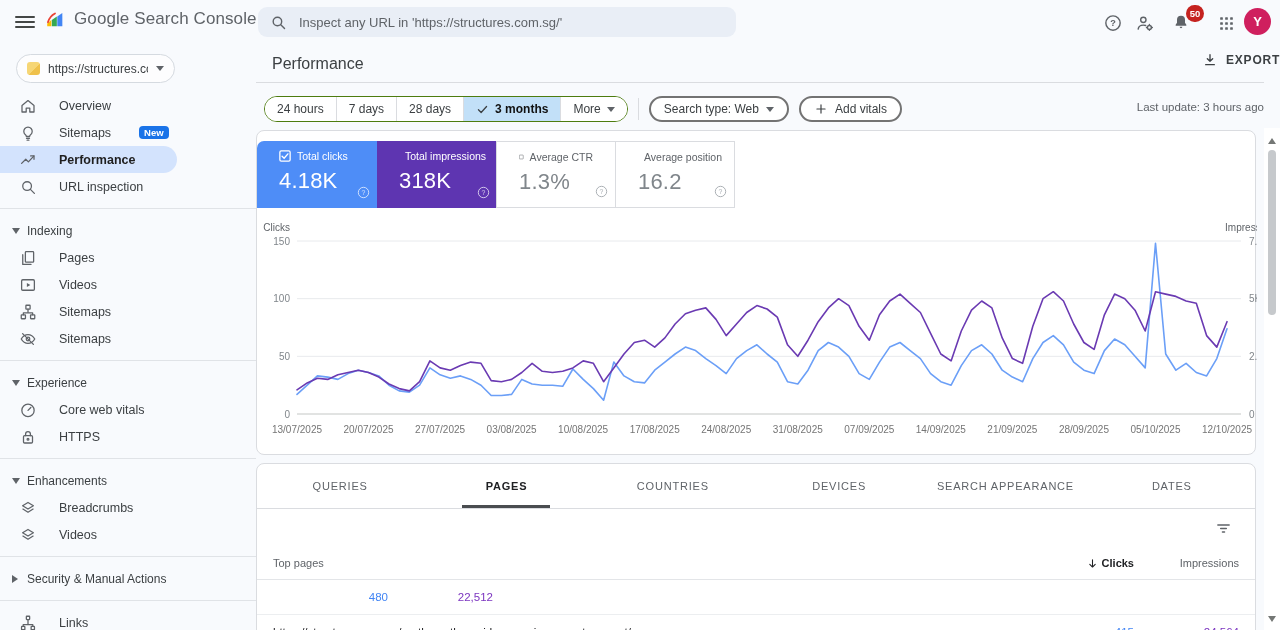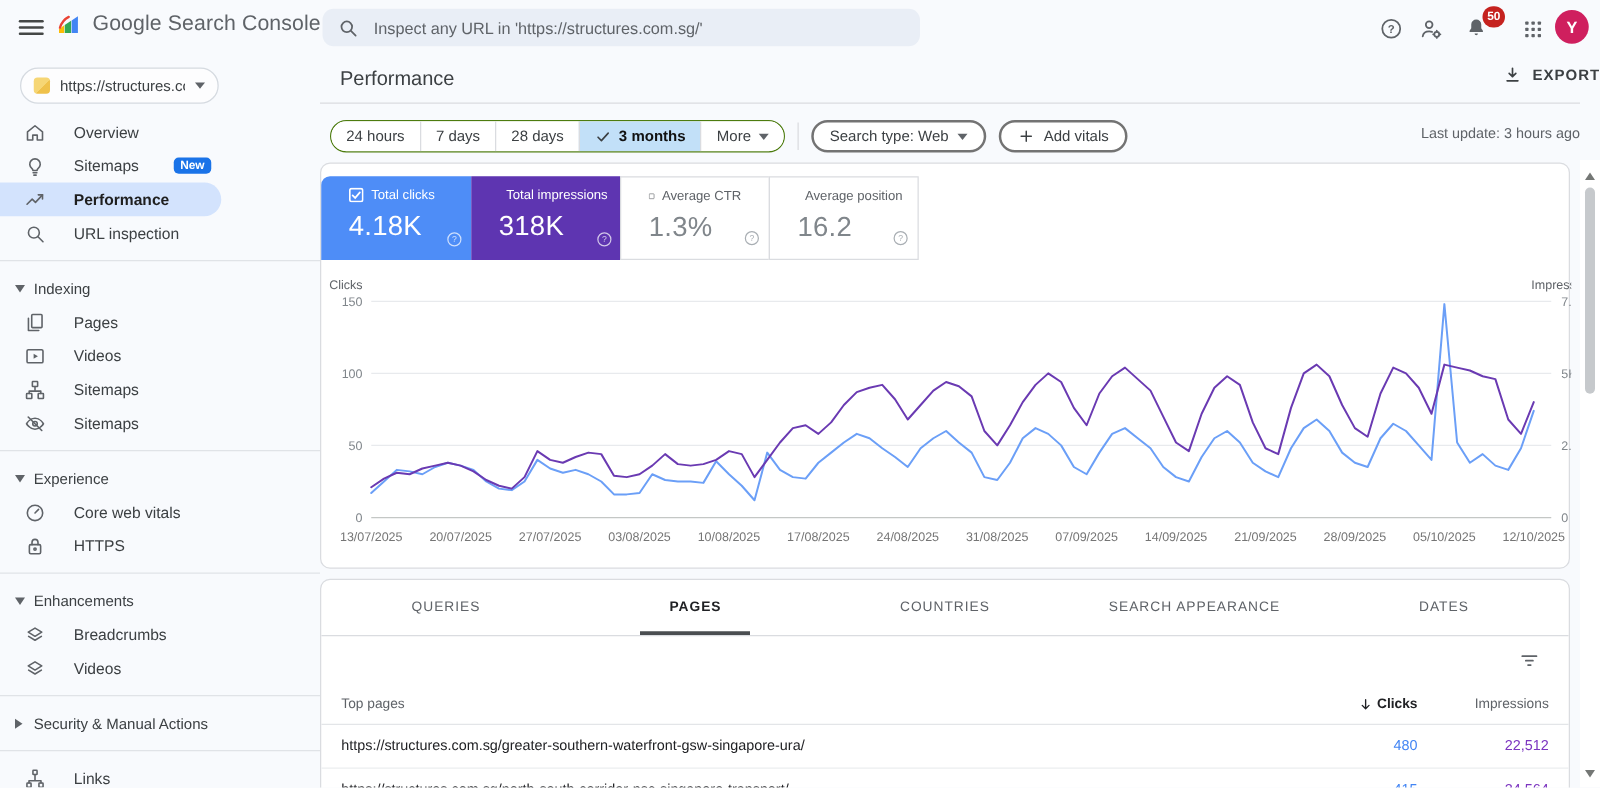--- a/index.html
+++ b/index.html
@@ -442,20 +442,21 @@
       <polyline points="40.0,175.4 50.2,166.2 60.4,156.9 70.7,158.1 80.9,160.4 91.1,154.6 101.3,151.2 111.5,153.5 121.8,156.9 132.0,166.2 142.2,171.9 152.4,173.1 162.6,166.2 172.9,148.9 183.1,155.8 193.3,159.2 203.5,156.9 213.7,160.4 224.0,166.2 234.2,176.5 244.4,176.5 254.6,175.4 264.8,160.4 275.1,165.0 285.3,166.2 295.5,166.2 305.7,167.3 315.9,150.0 326.2,160.4 336.4,169.6 346.6,181.2 356.8,143.1 367.0,156.9 377.3,162.7 387.5,163.9 397.7,151.2 407.9,143.1 418.1,135.0 428.4,128.1 438.6,131.6 448.8,139.6 459.0,146.6 469.2,154.6 479.5,139.6 489.7,131.6 499.9,125.8 510.1,135.0 520.3,143.1 530.5,162.7 540.8,165.0 551.0,151.2 561.2,131.6 571.4,123.5 581.6,128.1 591.9,137.3 602.1,154.6 612.3,160.4 622.5,143.1 632.7,128.1 643.0,123.5 653.2,131.6 663.4,139.6 673.6,154.6 683.8,162.7 694.1,166.2 704.3,146.6 714.5,131.6 724.7,125.8 734.9,135.0 745.2,151.2 755.4,158.1 765.6,162.7 775.8,139.6 786.0,123.5 796.3,116.6 806.5,125.8 816.7,143.1 826.9,151.2 837.1,154.6 847.4,131.6 857.6,120.0 867.8,125.8 878.0,137.3 888.2,148.9 898.5,24.3 908.7,135.0 918.9,151.2 929.1,144.3 939.3,153.5 949.6,156.9 959.8,139.6 970.0,109.7" fill="none" stroke="#6b9ff7" stroke-width="1.6" stroke-linejoin="round" stroke-linecap="round"></polyline>
       <polyline points="40.0,170.8 50.2,163.9 60.4,159.2 70.7,160.4 80.9,155.8 91.1,153.5 101.3,151.2 111.5,153.5 121.8,158.1 132.0,165.0 142.2,169.6 152.4,171.9 162.6,162.7 172.9,141.9 183.1,148.9 193.3,151.2 203.5,146.6 213.7,143.1 224.0,144.3 234.2,161.6 244.4,162.7 254.6,160.4 264.8,153.5 275.1,144.3 285.3,152.3 295.5,153.5 305.7,152.3 315.9,148.9 326.2,141.9 336.4,144.3 346.6,162.7 356.8,148.9 367.0,135.0 377.3,123.5 387.5,121.2 397.7,128.1 407.9,118.9 418.1,105.0 428.4,94.7 438.6,91.2 448.8,88.9 459.0,100.4 469.2,116.6 479.5,105.0 489.7,93.5 499.9,86.6 510.1,90.0 520.3,98.1 530.5,125.8 540.8,137.3 551.0,121.2 561.2,102.7 571.4,88.9 581.6,79.7 591.9,86.6 602.1,107.3 612.3,121.2 622.5,95.8 632.7,82.0 643.0,75.1 653.2,84.3 663.4,93.5 673.6,114.3 683.8,135.0 694.1,141.9 704.3,112.0 714.5,91.2 724.7,82.0 734.9,88.9 745.2,118.9 755.4,139.6 765.6,144.3 775.8,107.3 786.0,79.7 796.3,72.7 806.5,82.0 816.7,105.0 826.9,123.5 837.1,130.4 847.4,95.8 857.6,75.1 867.8,79.7 878.0,91.2 888.2,112.0 898.5,72.7 908.7,75.1 918.9,77.4 929.1,82.0 939.3,84.3 949.6,116.6 959.8,128.1 970.0,102.7" fill="none" stroke="#6a3ab2" stroke-width="1.6" stroke-linejoin="round" stroke-linecap="round"></polyline>
     </svg>
 </section>
 
 <section class="table-card">
   <div class="tabs">
       <div class="tab">QUERIES</div>
       <div class="tab active">PAGES</div>
       <div class="tab">COUNTRIES</div>
+      <div class="tab">DEVICES</div>
       <div class="tab">SEARCH APPEARANCE</div>
       <div class="tab">DATES</div>
     </div>
   <div class="table-toolbar">
     <button class="icon-btn">
       <svg viewBox="0 0 24 24" width="17" height="17" fill="none" stroke="#5f6368" stroke-width="2" stroke-linecap="round">
           <path d="M4 7h16M8 12h8M10.5 17h3"></path>
         </svg>
     </button>
   </div>
@@ -464,21 +465,20 @@
     <span class="c-clicks">
       <svg viewBox="0 0 24 24" width="13" height="13" fill="none" stroke="#202124" stroke-width="2" stroke-linecap="round" stroke-linejoin="round">
           <path d="M12 5v13M7 13.5 12 18.5l5-5"></path>
         </svg>
       <span>Clicks</span>
     </span>
     <span class="c-impr">Impressions</span>
   </div>
   <div id="tbody">
       <div class="trow">
-        <span class="c-page">https://structures.com.sg/greater-southern-waterfront-gsw-singapore-ura/</span>
         <span class="c-clicks">480</span>
         <span class="c-impr">22,512</span>
       </div>
       <div class="trow">
         <span class="c-page">https://structures.com.sg/north-south-corridor-nsc-singapore-transport/</span>
         <span class="c-clicks">415</span>
         <span class="c-impr">24,564</span>
       </div>
     </div>
 </section>

